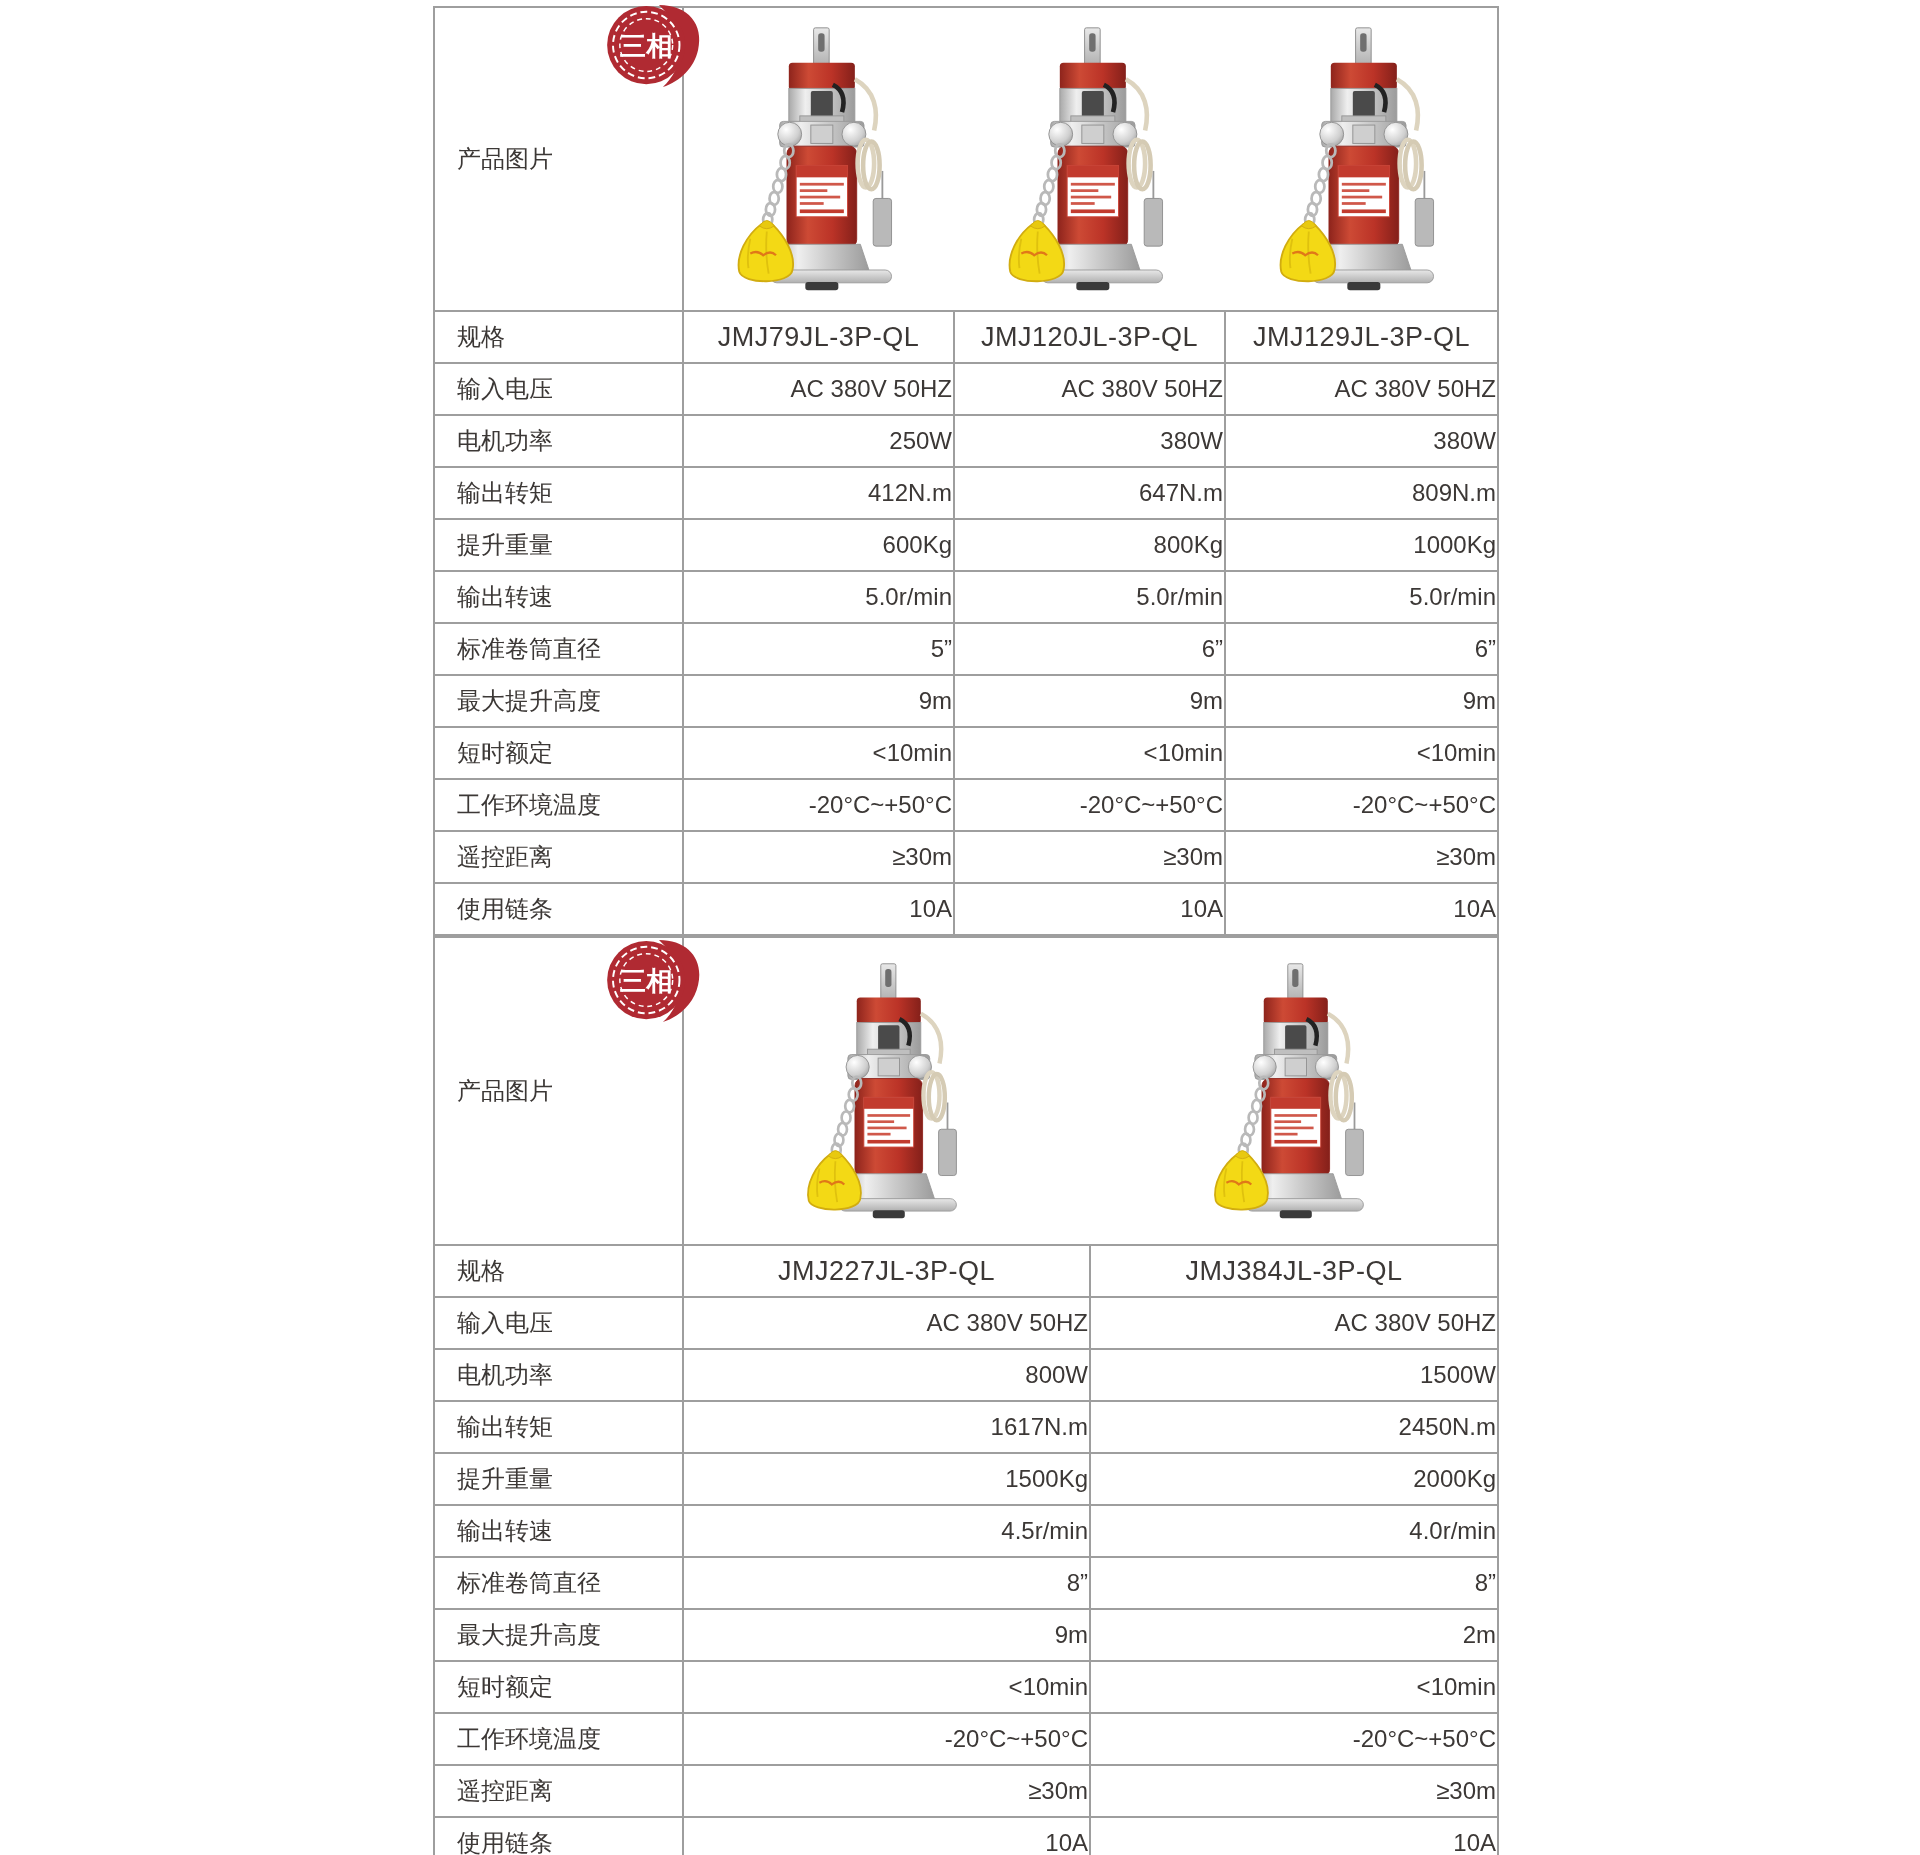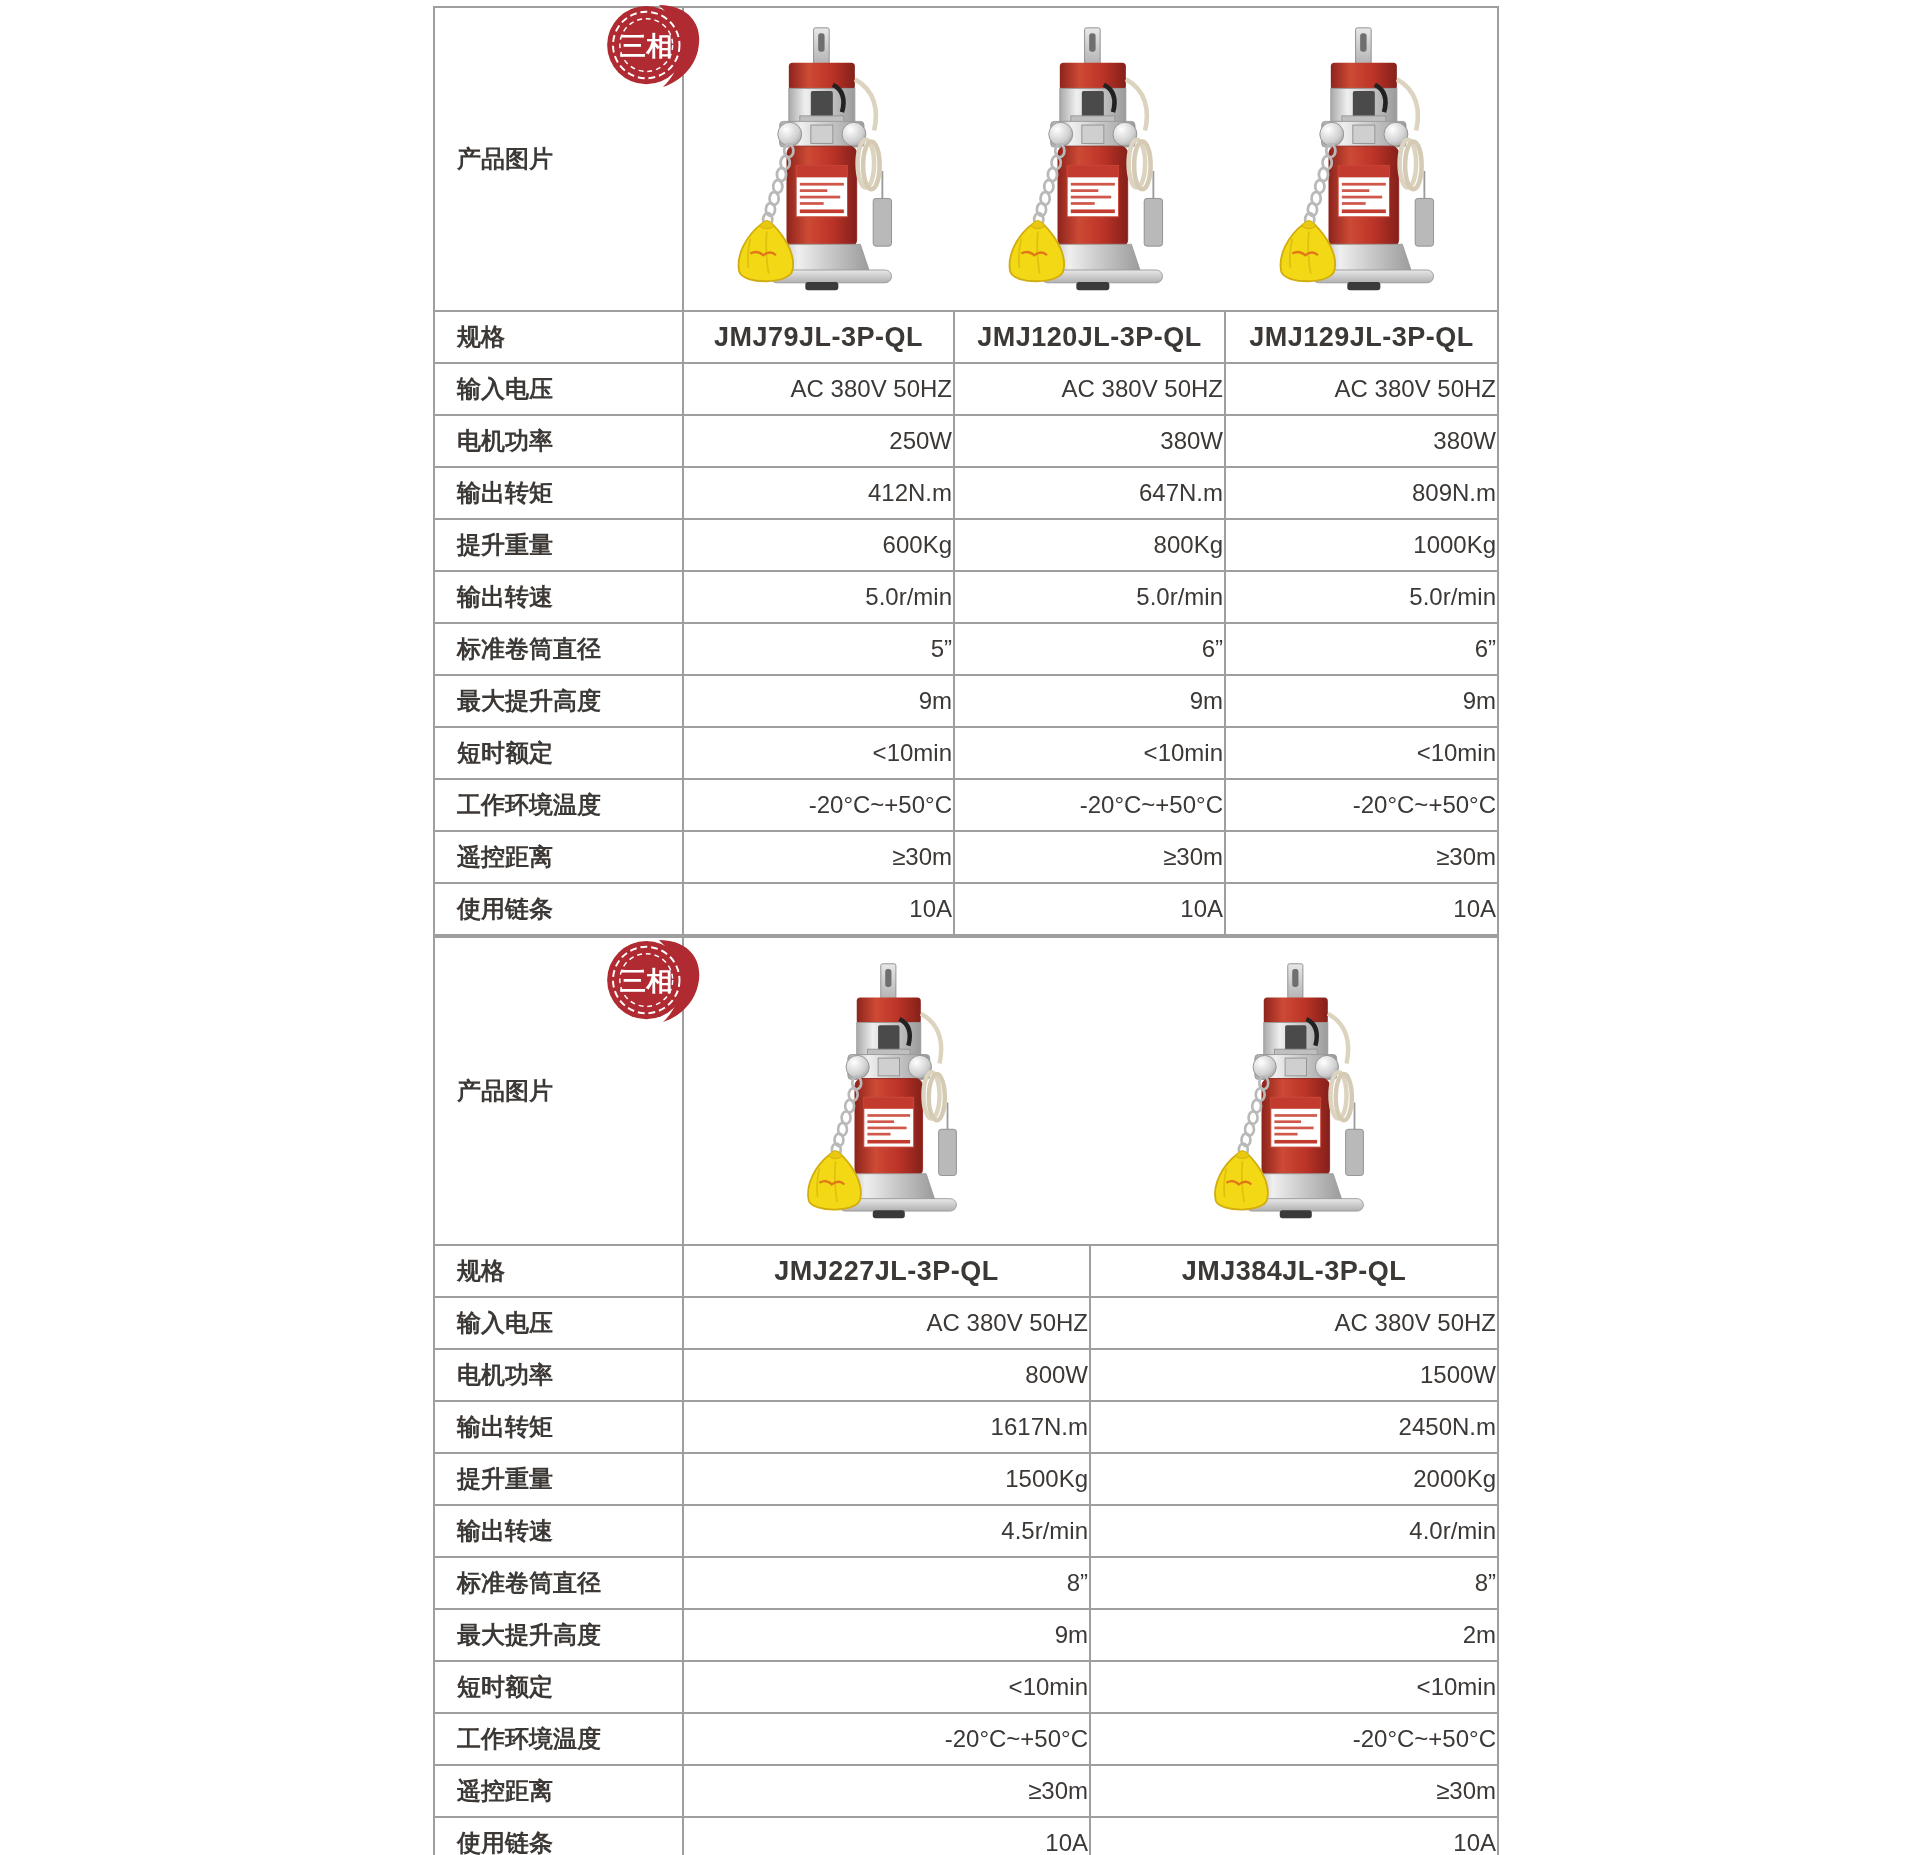--- a/index.html
+++ b/index.html
@@ -5,23 +5,23 @@
   html,body{margin:0;padding:0;background:#ffffff;}
   .page{position:relative;width:1920px;height:1855px;background:#ffffff;overflow:hidden;
         font-family:"Liberation Sans","DejaVu Sans",sans-serif;color:#3c3836;}
   .tables-wrap{position:absolute;left:433px;top:6px;width:1064px;}
   section.spec-table{position:relative;margin:0;padding:0;}
   table.spec{border-collapse:collapse;table-layout:fixed;width:1064px;background:#ffffff;}
   table.spec td{border:2px solid #9e9e9e;overflow:hidden;}
   tr.spec-row td{height:48px;}
   tr.img-row td.img-td-1{height:300px;}
   tr.img-row td.img-td-2{height:304px;}
-  td.label-cell{text-align:left;padding-left:22px;font-size:24px;font-weight:bold;color:#3c3836;}
+  td.label-cell{text-align:left;padding-left:22px;font-size:24px;font-weight:normal;color:#3c3836;}
   td.value-cell{text-align:right;font-size:24px;font-weight:normal;color:#3c3836;}
-  td.model-cell{text-align:center;font-size:27px;font-weight:bold;letter-spacing:0.5px;color:#3c3836;}
+  td.model-cell{text-align:center;font-size:27px;font-weight:normal;letter-spacing:0.5px;color:#3c3836;}
   td.img-cell{padding:0;}
   .img-flex{display:flex;justify-content:space-around;align-items:center;width:100%;height:100%;}
   .motor{display:block;}
   .motor-1{width:208px;height:266px;}
   .motor-2{width:212px;height:258px;}
   .badge{position:absolute;left:168px;top:-3px;width:112px;height:88px;z-index:5;}
   .badge svg{display:block;width:100%;height:100%;}
   .badge text{font-family:"Liberation Sans","DejaVu Sans",sans-serif;font-weight:bold;}
 </style>
 </head>

